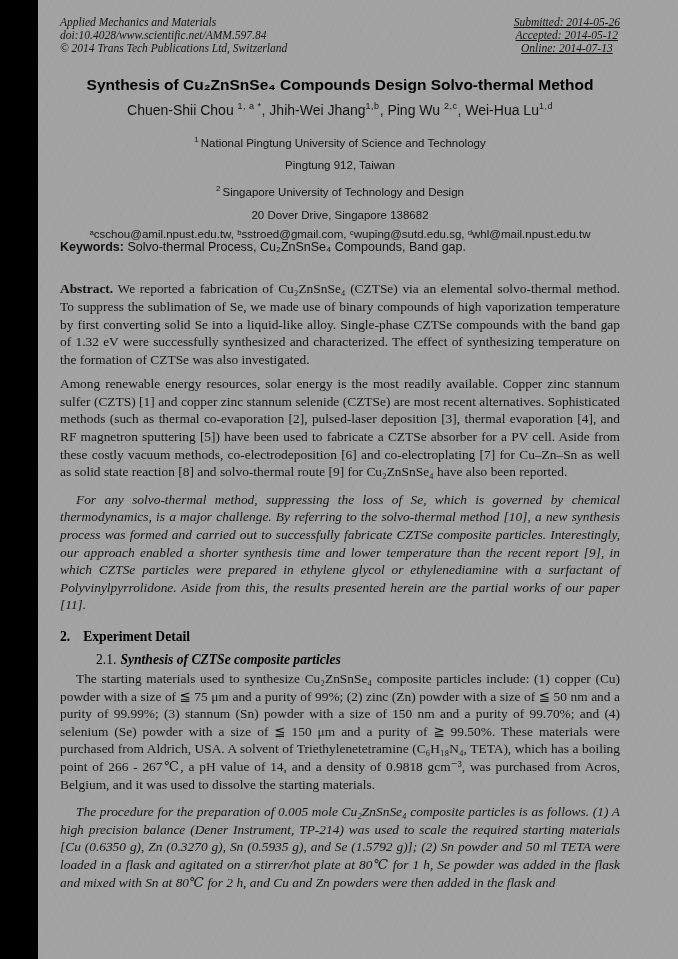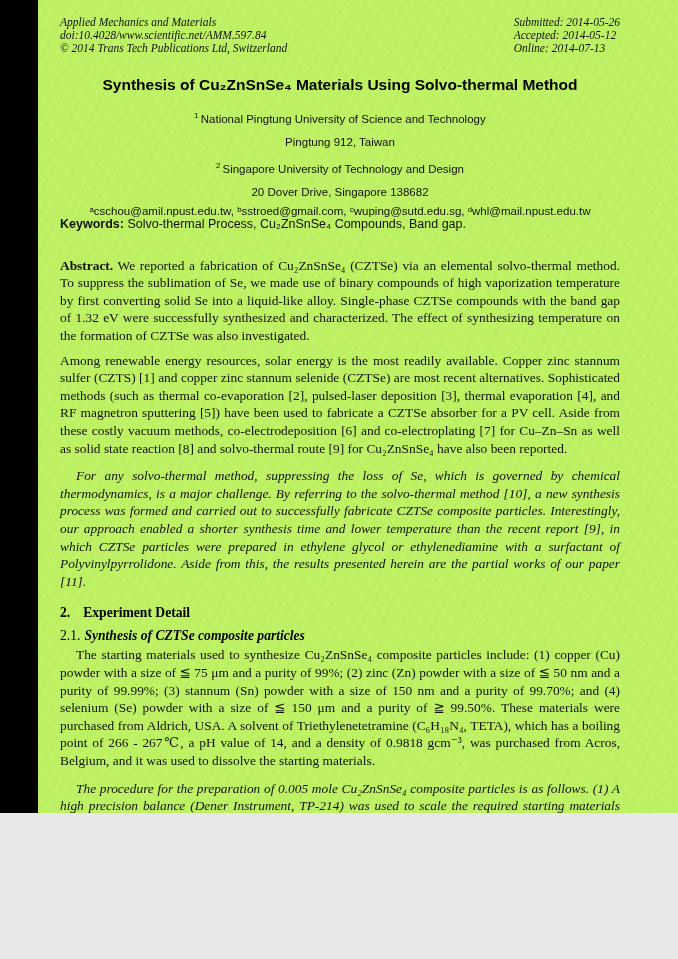--- a/index.html
+++ b/index.html
@@ -1,20 +1,20 @@
 <!DOCTYPE html>
 <html><head>
 <meta charset="utf-8">
 <style>
   html, body { margin: 0; padding: 0; background: #e8e8e8; }
   .page {
     position: relative;
     width: 678px;
-    height: 813px;
-    background: #bef264;
+    height: 959px;
+    background: #a3a3a3;
     overflow: hidden;
     font-kerning: normal;
   }
   
   .page::before {
     content: "";
     position: absolute;
     inset: 0;
     background-image:
       repeating-linear-gradient(118deg, rgba(120,120,120,0.05) 0 1px, transparent 1px 9px),
@@ -37,21 +37,21 @@
   
   .hdr {
     display: flex;
     justify-content: space-between;
     font-family: "Liberation Serif", "DejaVu Serif", serif;
     font-style: italic;
     font-size: 11.5px;
     line-height: 13px;
     color: #111;
   }
-  .hdr-right { text-align: left; }
+  .hdr-right { text-align: center; text-decoration: underline; }
 
   
   .title {
     margin-top: 20px;
     text-align: center;
     font-family: "Liberation Sans", "DejaVu Sans", sans-serif;
     font-weight: bold;
     font-size: 15.5px;
     line-height: 19px;
     color: #000;
@@ -109,21 +109,21 @@
     color: #000;
   }
   .sec-head .sec-num { margin-right: 13px; }
 
   .subsec-head {
     margin-top: 7px;
     font-family: "Liberation Serif", "DejaVu Serif", serif;
     font-size: 13.6px;
     color: #000;
   }
-  .subsec-head .sub-num { margin-right: 4px; }
+  .subsec-head .sub-num { margin-right: 4px; margin-left: 36px; }
   .subsec-head .sub-title { font-weight: bold; font-style: italic; }
 
   .para { margin-top: 7px; }
   .para.indent { text-indent: 16px; }
   .para.gap { margin-top: 10px; font-style: italic; }
 </style>
 </head>
 <body>
 
 <div class="page">
@@ -136,22 +136,25 @@
         <div>doi:10.4028/www.scientific.net/AMM.597.84</div>
         <div>© 2014 Trans Tech Publications Ltd, Switzerland</div>
       </div>
       <div class="hdr-right">
         <div>Submitted: 2014-05-26</div>
         <div>Accepted: 2014-05-12</div>
         <div>Online: 2014-07-13</div>
       </div>
     </div>
 
-    <div class="title">Synthesis of Cu₂ZnSnSe₄ Materials Using Solvo-thermal Method</div>
+    <div class="title">Synthesis of Cu₂ZnSnSe₄ Compounds Design Solvo-thermal Method</div>
 
+    <div class="authors">
+      <span class="author"><span>Chuen-Shii Chou </span><sup>1, a *</sup></span><span class="author"><span>, Jhih-Wei Jhang</span><sup>1,b</sup></span><span class="author"><span>, Ping Wu </span><sup>2,c</sup></span><span class="author"><span>, Wei-Hua Lu</span><sup>1,d</sup></span>
+    </div>
 
     <div class="affils">
       <div class="affil-line"><sup>1</sup><span>National Pingtung University of Science and Technology</span></div>
       <div class="affil-line"><span>Pingtung 912, Taiwan</span></div>
       <div class="affil-line"><sup>2</sup><span>Singapore University of Technology and Design</span></div>
       <div class="affil-line"><span>20 Dover Drive, Singapore 138682</span></div>
     </div>
 
     <div class="emails">ᵃcschou@amil.npust.edu.tw, ᵇsstroed@gmail.com, ᶜwuping@sutd.edu.sg, ᵈwhl@mail.npust.edu.tw</div>
 

